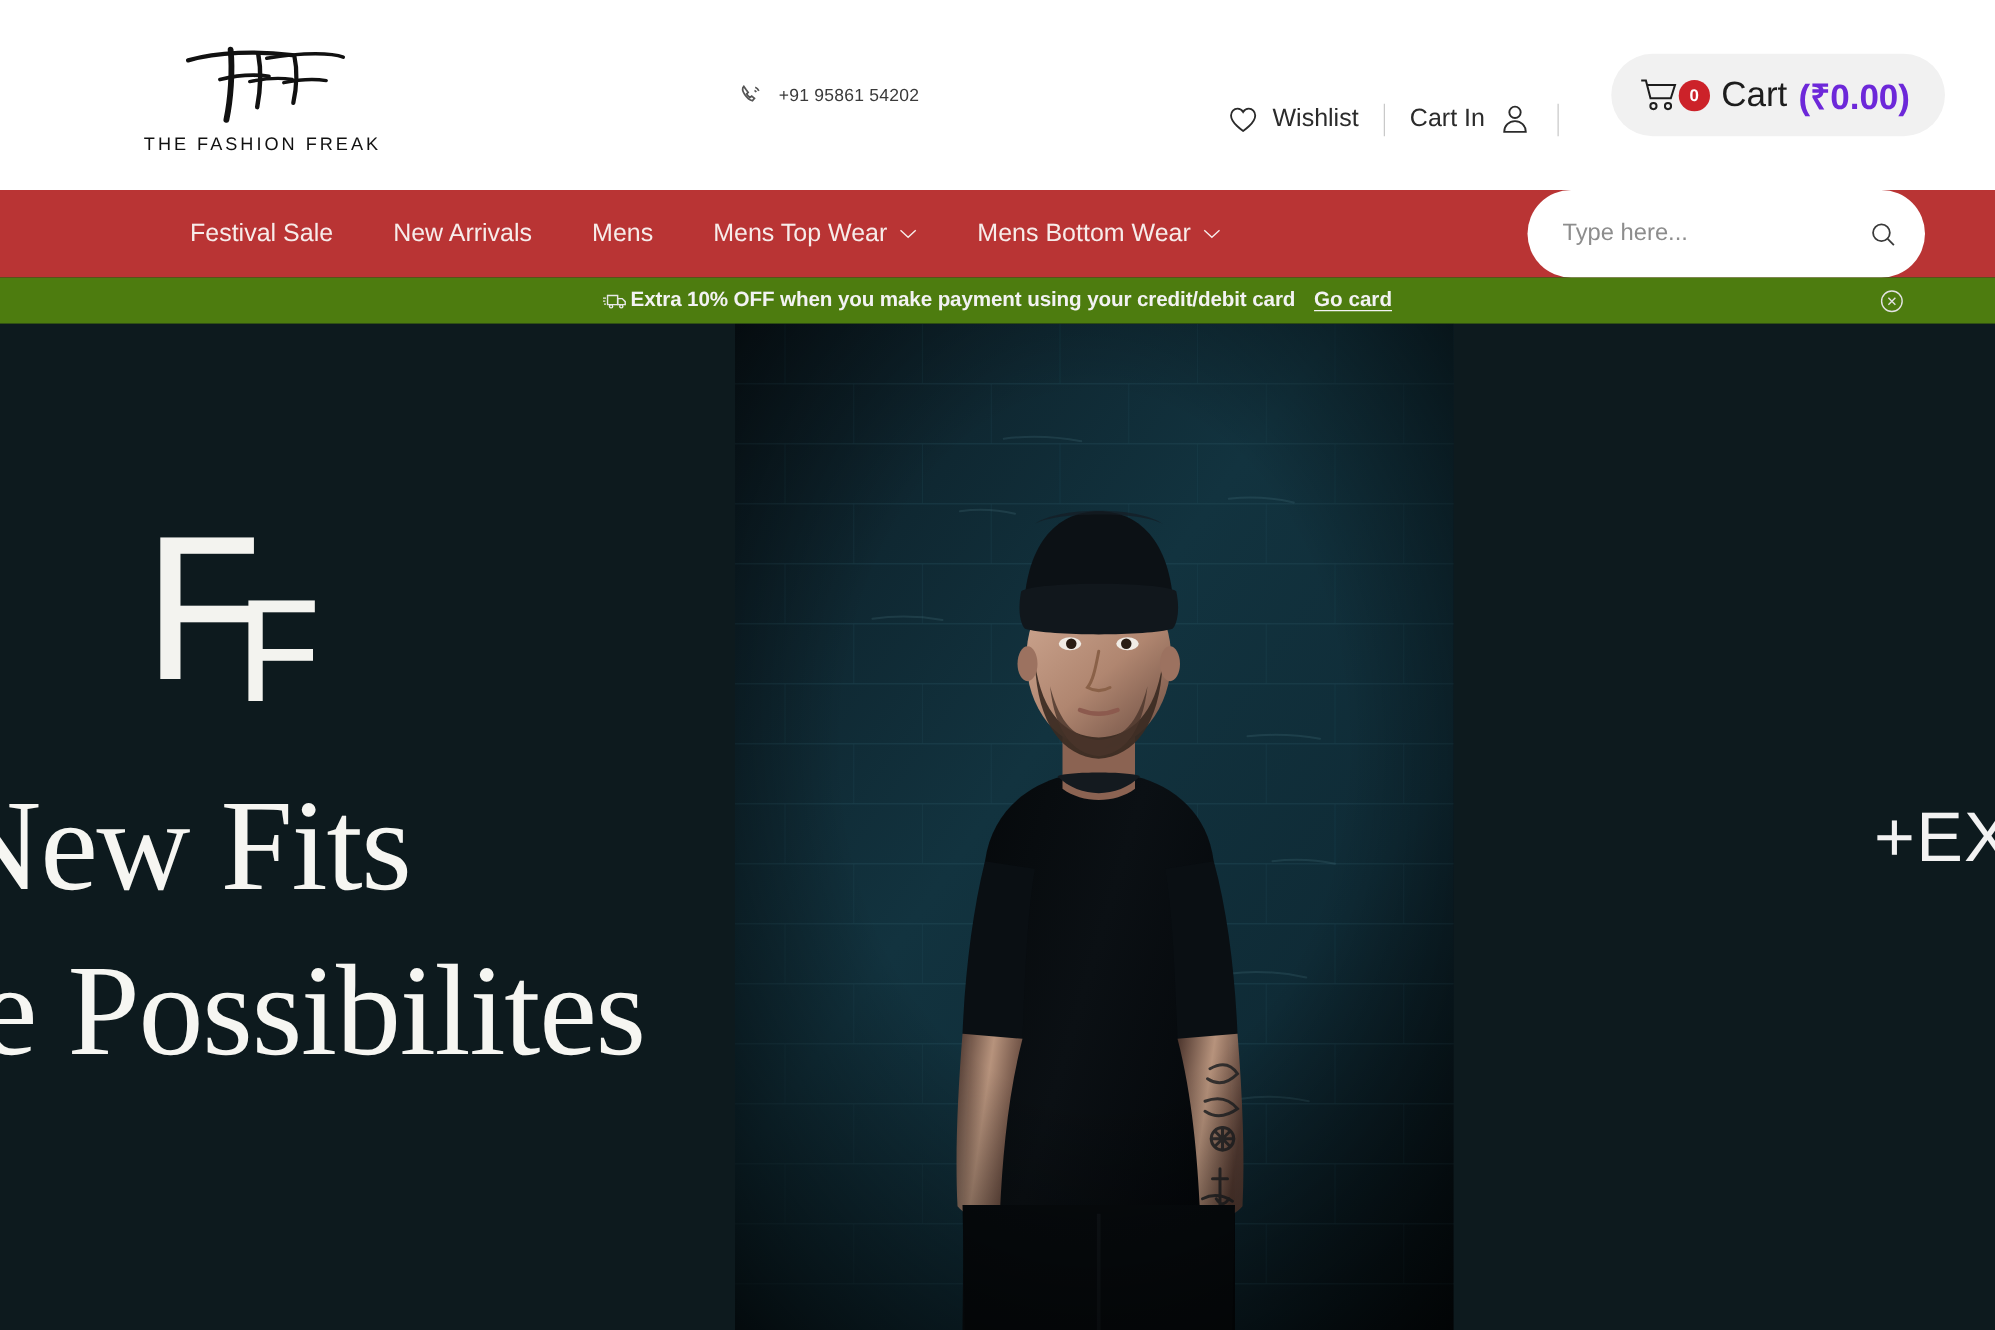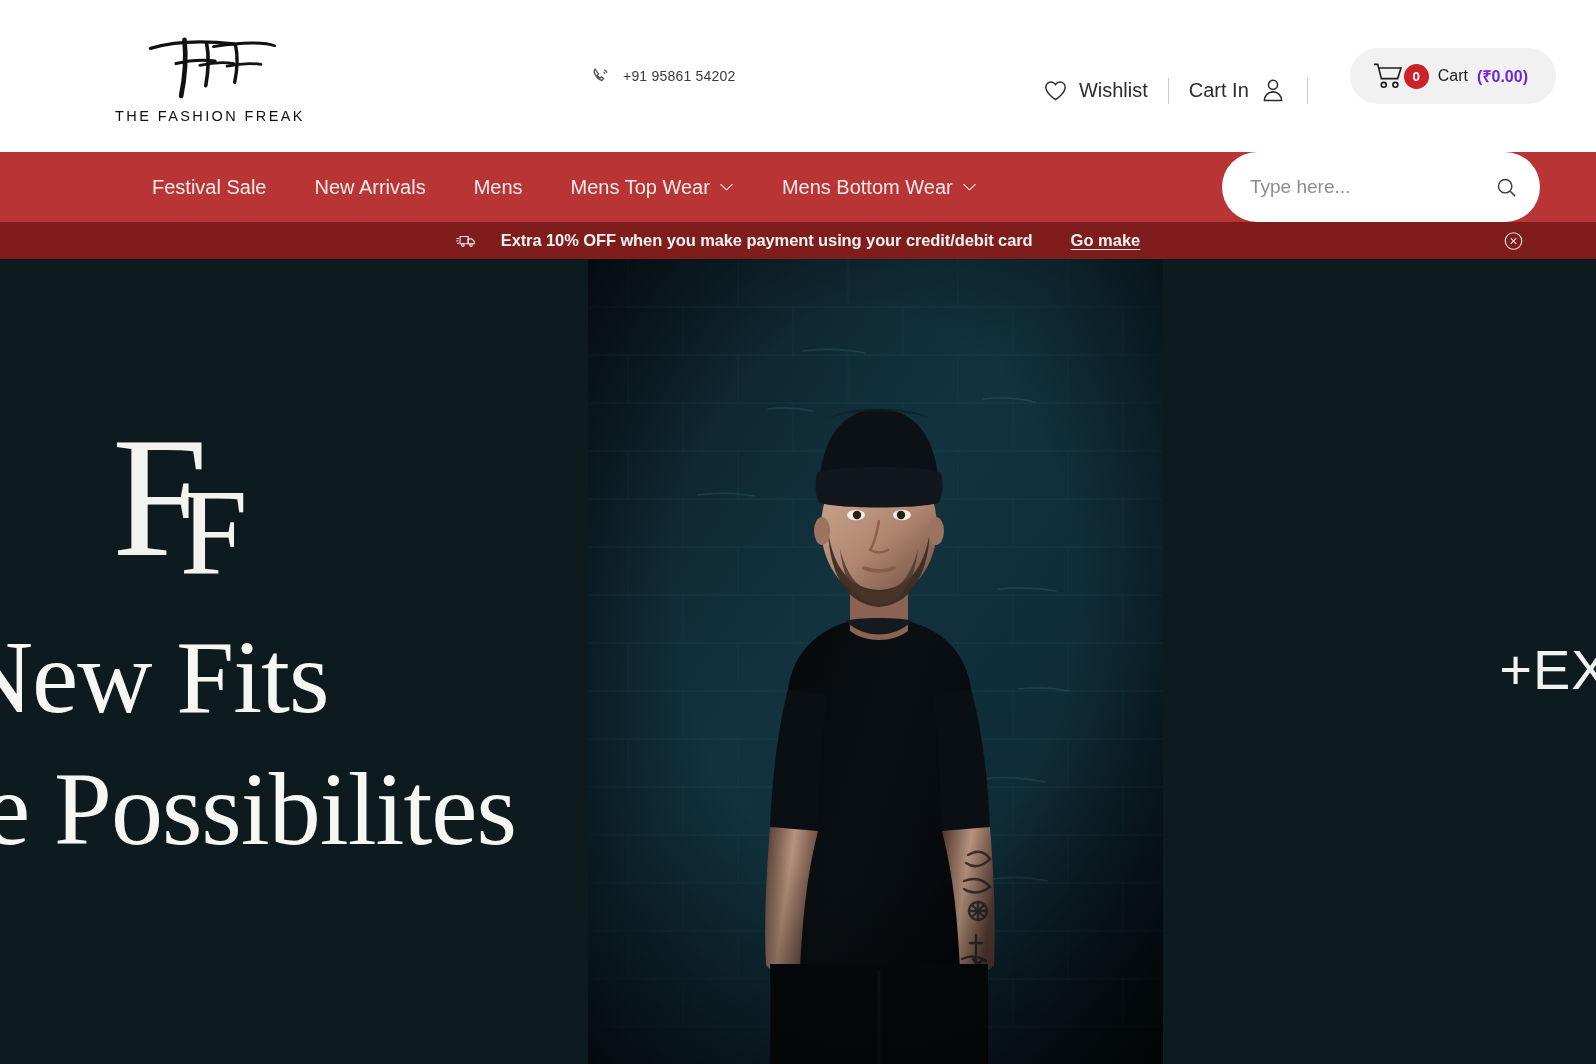--- a/index.html
+++ b/index.html
@@ -46,21 +46,21 @@
     display:flex; align-items:center; gap:9px;
     background:#f1f1f1; border-radius:40px;
     padding:14px 28px 14px 22px; margin-left:22px; cursor:pointer;
   }
   .cart-badge {
     width:25px; height:25px; border-radius:50%;
     background:#cc2229; color:#fff; font-size:13.5px; font-weight:700;
     display:flex; align-items:center; justify-content:center;
     margin-left:-10px; position:relative; z-index:2;
   }
-  .cart-text { font-size:16px; color:#1d1d1d; white-space:nowrap; }
+  .cart-text { font-size:28px; color:#1d1d1d; white-space:nowrap; }
   .cart-price { color:#6d28d9;font-weight:bold; }
 
   
   .navbar {
     height:70px; background:#b93434;
     display:flex; align-items:center; position:relative;
   }
   .nav-items { display:flex; align-items:center; padding-left:128px; gap:0; }
   .nav-item {
     font-size:20px; color:#f7ecea; cursor:pointer;
@@ -79,22 +79,22 @@
   }
   .search-input {
     flex:1; border:none; outline:none; background:transparent;
     font-family:"Liberation Sans", sans-serif;
     font-size:19px; color:#333;
   }
   .search-input::placeholder { color:#8d8d8d; }
 
   
   .promo {
-    height:37px; background:#7f1d1d; position:relative;
-    display:flex; align-items:center; justify-content:center; gap:24px;text-align:center;
+    height:37px; background:#4d7c0f; position:relative;
+    display:flex; align-items:center; justify-content:center; gap:1px;text-align:center;
   }
   .promo-text {
     font-size:16.5px; color:#f2f2f2; font-weight:700; letter-spacing:-.1px;
     white-space:nowrap;
   }
   .promo-link {
     font-size:16.5px; color:#f2f2f2; font-weight:700;
     text-decoration:underline; text-underline-offset:2.5px;
     margin-left:14px; cursor:pointer; white-space:nowrap;
   }
@@ -108,21 +108,21 @@
     position:relative; height:805px; background:#0d1a1e; overflow:hidden;
   }
   .hero-photo {
     position:absolute; left:588px; top:0; width:575px; height:100%;
     overflow:hidden; background:#091217;
   }
   .hero-photo svg { display:block; width:100%; height:100%; }
 
   .hero-ff {
     position:absolute; left:112px; top:168px;
-    font-family:Liberation Serif, serif;
+    font-family:Liberation Mono, monospace;
     font-size:172px; line-height:.82; color:#f3f3ef;
     letter-spacing:-28px;
   }
   .hero-ff .f2 { font-size:122px; position:relative; top:18px; }
   .hero-line1 {
     position:absolute; left:-42px; top:358px;
     font-family:"Liberation Serif", serif;
     font-size:104px; color:#f6f6f2; white-space:nowrap; letter-spacing:-1px;
   }
   .hero-line2 {
@@ -244,21 +244,21 @@
 
 <div class="promo">
   <svg width="21" height="15" viewBox="0 0 26 18" fill="none" stroke="#e8e8e8" stroke-width="1.4">
     <path d="M5 4 H15 V13 H5 Z"></path>
     <path d="M15 7 H19.5 L22.5 10 V13 H15 Z"></path>
     <circle cx="8.5" cy="14.6" r="1.6"></circle>
     <circle cx="18.6" cy="14.6" r="1.6"></circle>
     <path d="M0.5 6.5 H3.5 M0.5 9.5 H2.8 M1.5 12.5 H3.5"></path>
   </svg>
   <span class="promo-text">Extra 10% OFF when you make payment using your credit/debit card</span>
-  <span class="promo-link">Go make</span>
+  <span class="promo-link">Go card</span>
 
   <div class="promo-close">
     <svg width="21" height="21" viewBox="0 0 24 24" fill="none" stroke="#e2e2e2" stroke-width="1.3">
       <circle cx="12" cy="12" r="9.4"></circle>
       <path d="M8.8 8.8 L15.2 15.2 M15.2 8.8 L8.8 15.2"></path>
     </svg>
   </div>
 </div>
 
 <div class="hero">

